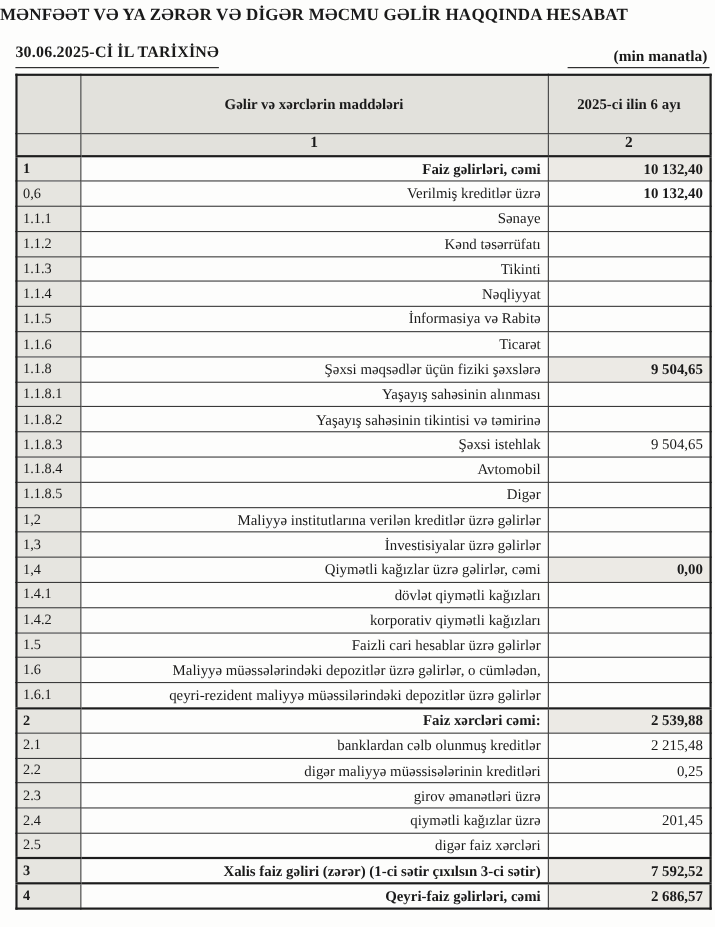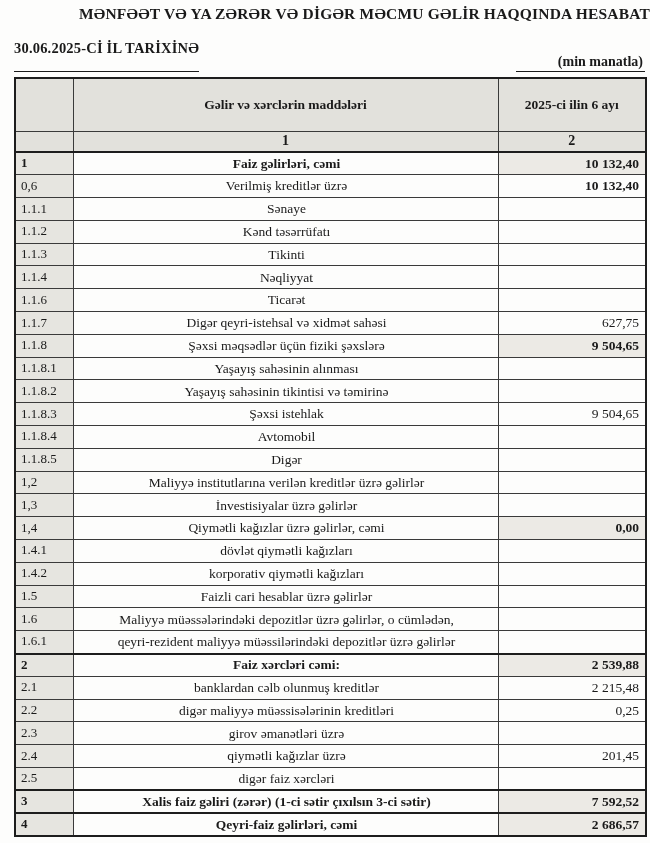--- a/index.html
+++ b/index.html
@@ -10,31 +10,31 @@
     --border-strong:#1d1d1d;
     --ink:#1a1a1a;
   }
   html,body{margin:0;padding:0;}
   body{
     width:650px;height:843px;overflow:hidden;
     background:#fdfdfc;color:var(--ink);
     font-family:"Liberation Serif","DejaVu Serif",serif;
   }
   .title{
-    margin-top:5px;text-align:right;
+    margin-top:5px;text-align:left;
     font-size:15.5px;font-weight:bold;letter-spacing:.2px;
     white-space:nowrap;
   }
   .subrow{
     display:flex;justify-content:space-between;align-items:flex-end;
     margin:17px 5px 5px 14px;
   }
   .date-line{
     font-size:14.5px;font-weight:bold;letter-spacing:.2px;
-    border-bottom:1.5px solid var(--ink);padding-bottom:14px;
+    border-bottom:1.5px solid var(--ink);padding-bottom:4px;
   }
   .unit-note{
     font-size:14px;font-weight:bold;
     border-bottom:1.5px solid var(--ink);
     padding:0 2px 1px 42px;
   }
   table{
     margin-left:14px;width:631px;
     border-collapse:collapse;table-layout:fixed;
     border:2.5px solid var(--border-strong);
@@ -45,21 +45,21 @@
     font-size:13.5px;line-height:1.15;
     padding:1px 6px;overflow:hidden;white-space:nowrap;
     vertical-align:middle;
   }
   thead th{background:var(--header-bg);font-weight:bold;text-align:center;}
   thead tr.h1{height:53px}
   thead tr.h2{height:21px}
   thead tr.h2 th{font-size:14px}
   tbody tr{height:22.8px}
   td.c-no{background:var(--number-col-bg);padding-left:5px;font-size:13px;text-align:left;}
-  td.c-label{text-align:center;padding-left:8px;}
+  td.c-label{text-align:right;padding-left:8px;}
   td.c-value{text-align:right;}
   td.shade{background:var(--shaded-value-bg);}
   .b{font-weight:bold;}
   tr.section td{border-top:2.5px solid var(--border-strong);}
 </style>
 </head>
 <body>
 
 <div class="title">MƏNFƏƏT VƏ YA ZƏRƏR VƏ DİGƏR MƏCMU GƏLİR HAQQINDA HESABAT</div>
 
@@ -111,28 +111,28 @@
     <td class="c-no">1.1.3</td>
     <td class="c-label">Tikinti</td>
     <td class="c-value"></td>
   </tr>
       <tr>
     <td class="c-no">1.1.4</td>
     <td class="c-label">Nəqliyyat</td>
     <td class="c-value"></td>
   </tr>
       <tr>
+    <td class="c-no">1.1.5</td>
+    <td class="c-label">İnformasiya və Rabitə</td>
+    <td class="c-value"></td>
+  </tr>
+      <tr>
     <td class="c-no">1.1.6</td>
     <td class="c-label">Ticarət</td>
     <td class="c-value"></td>
-  </tr>
-      <tr>
-    <td class="c-no">1.1.7</td>
-    <td class="c-label">Digər qeyri-istehsal və xidmət sahəsi</td>
-    <td class="c-value">627,75</td>
   </tr>
       <tr>
     <td class="c-no">1.1.8</td>
     <td class="c-label">Şəxsi məqsədlər üçün fiziki şəxslərə</td>
     <td class="c-value b shade">9 504,65</td>
   </tr>
       <tr>
     <td class="c-no">1.1.8.1</td>
     <td class="c-label">Yaşayış sahəsinin alınması</td>
     <td class="c-value"></td>

